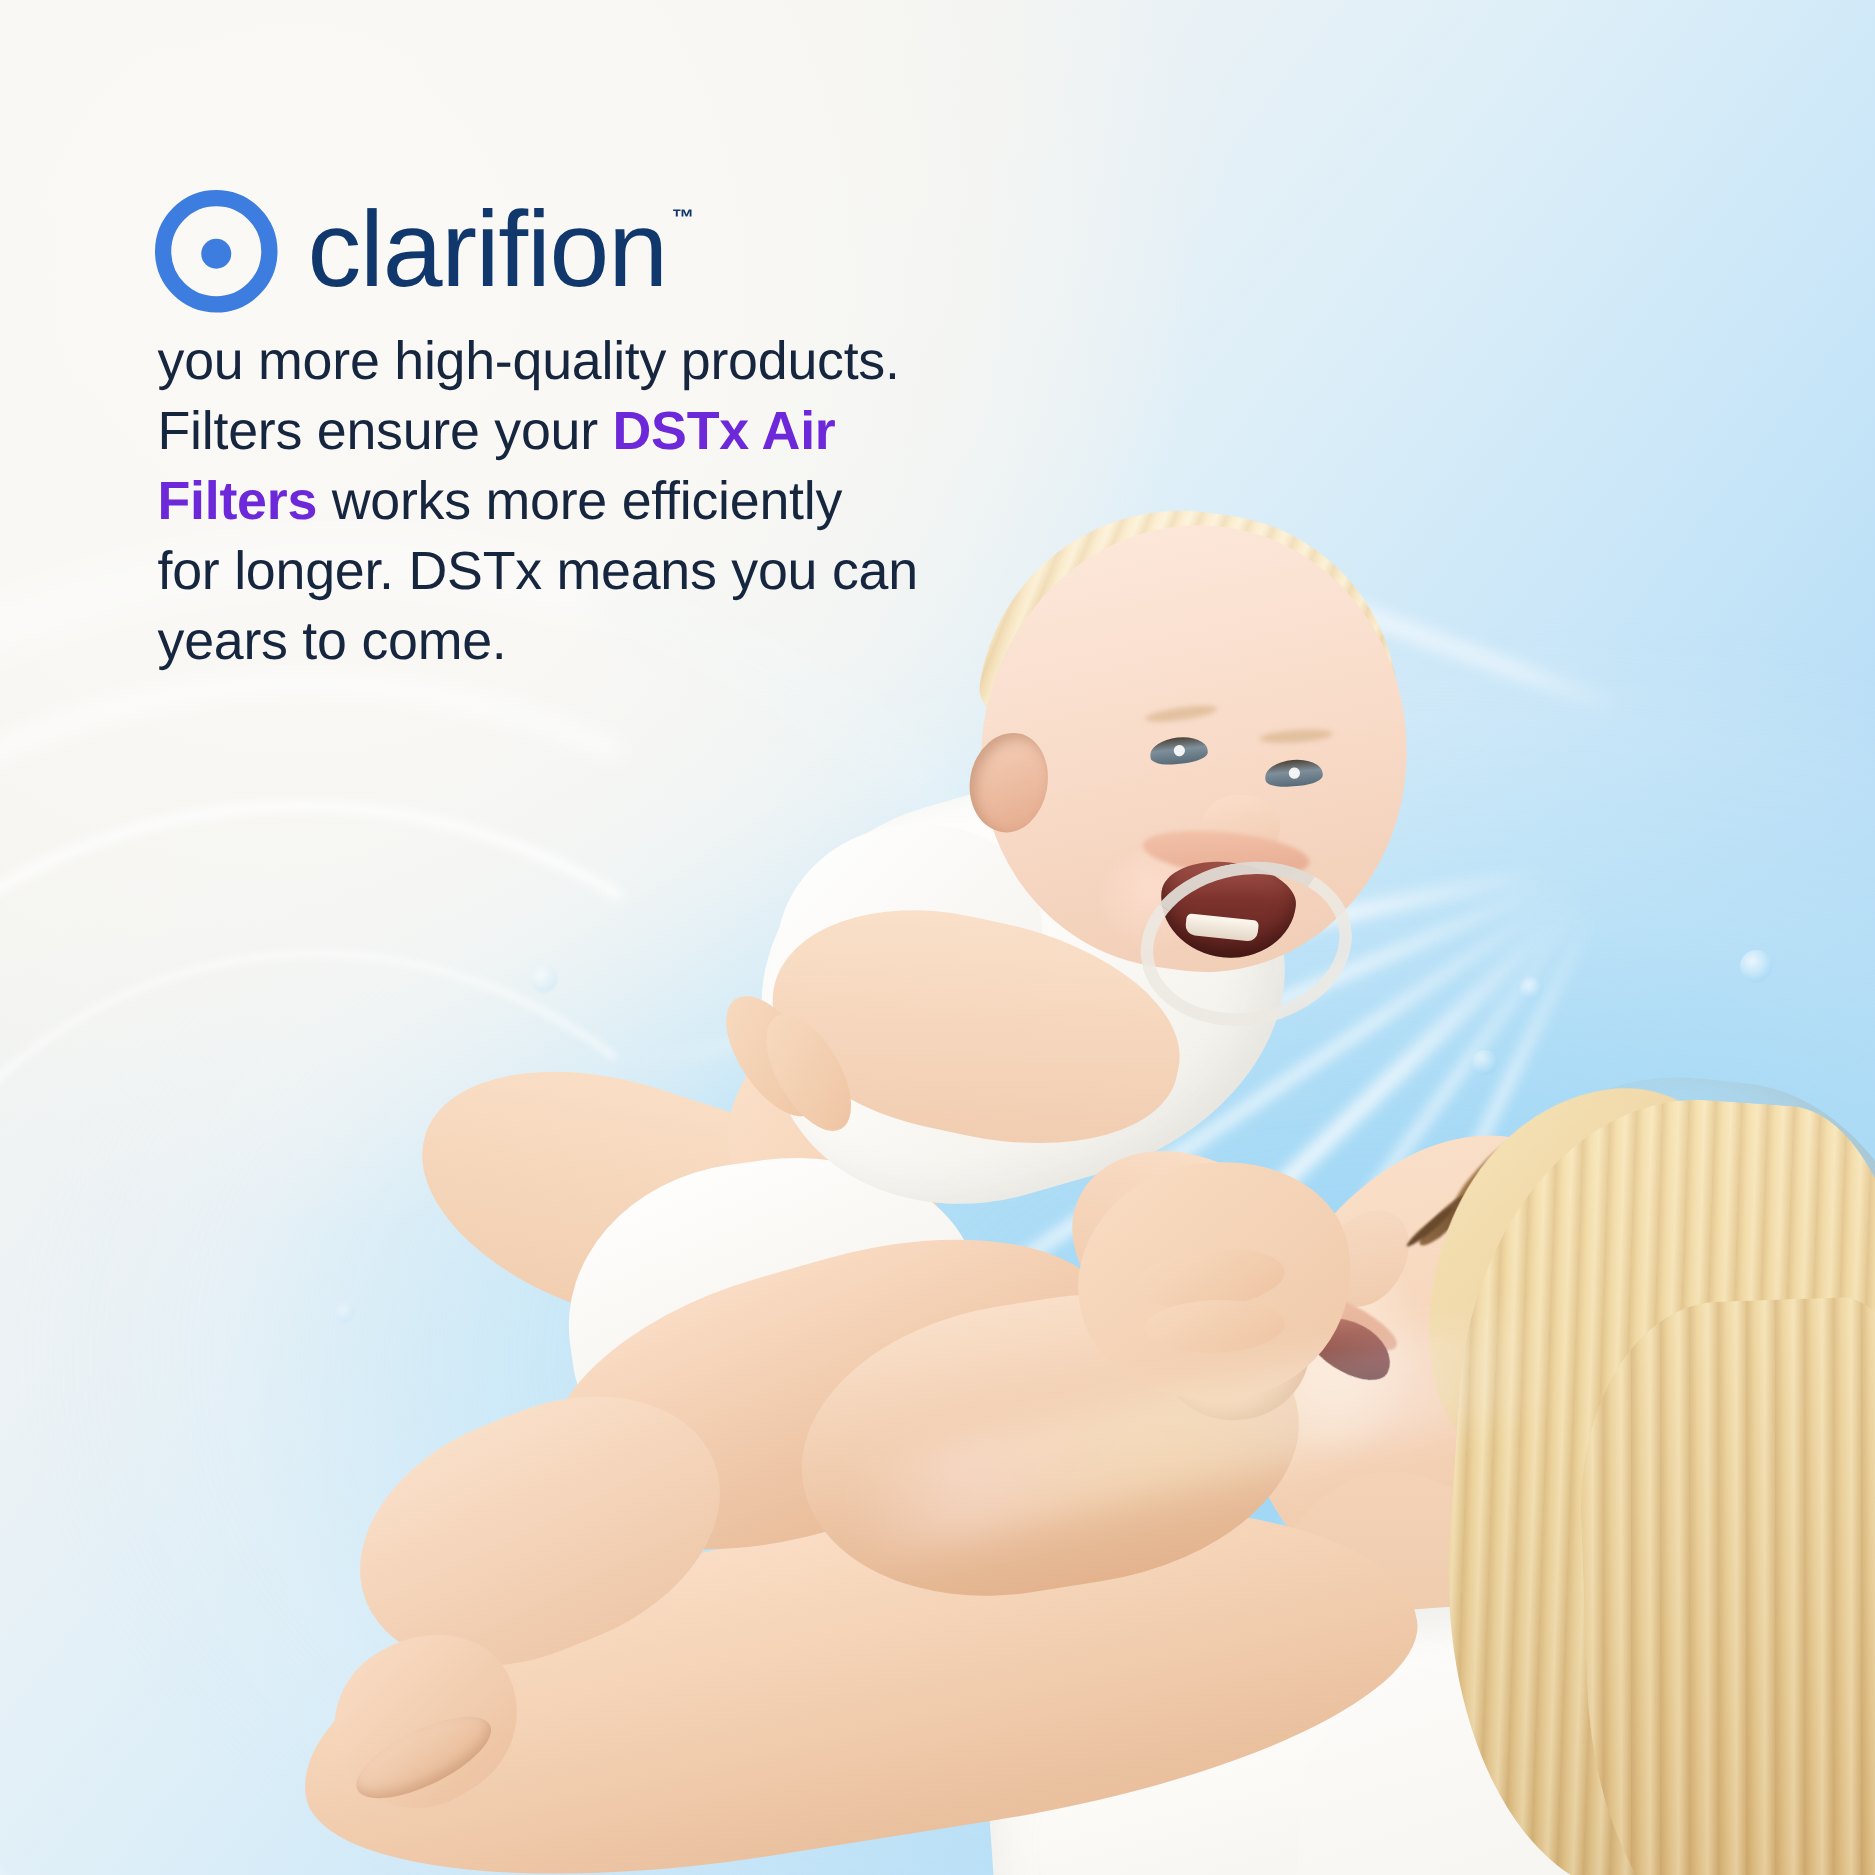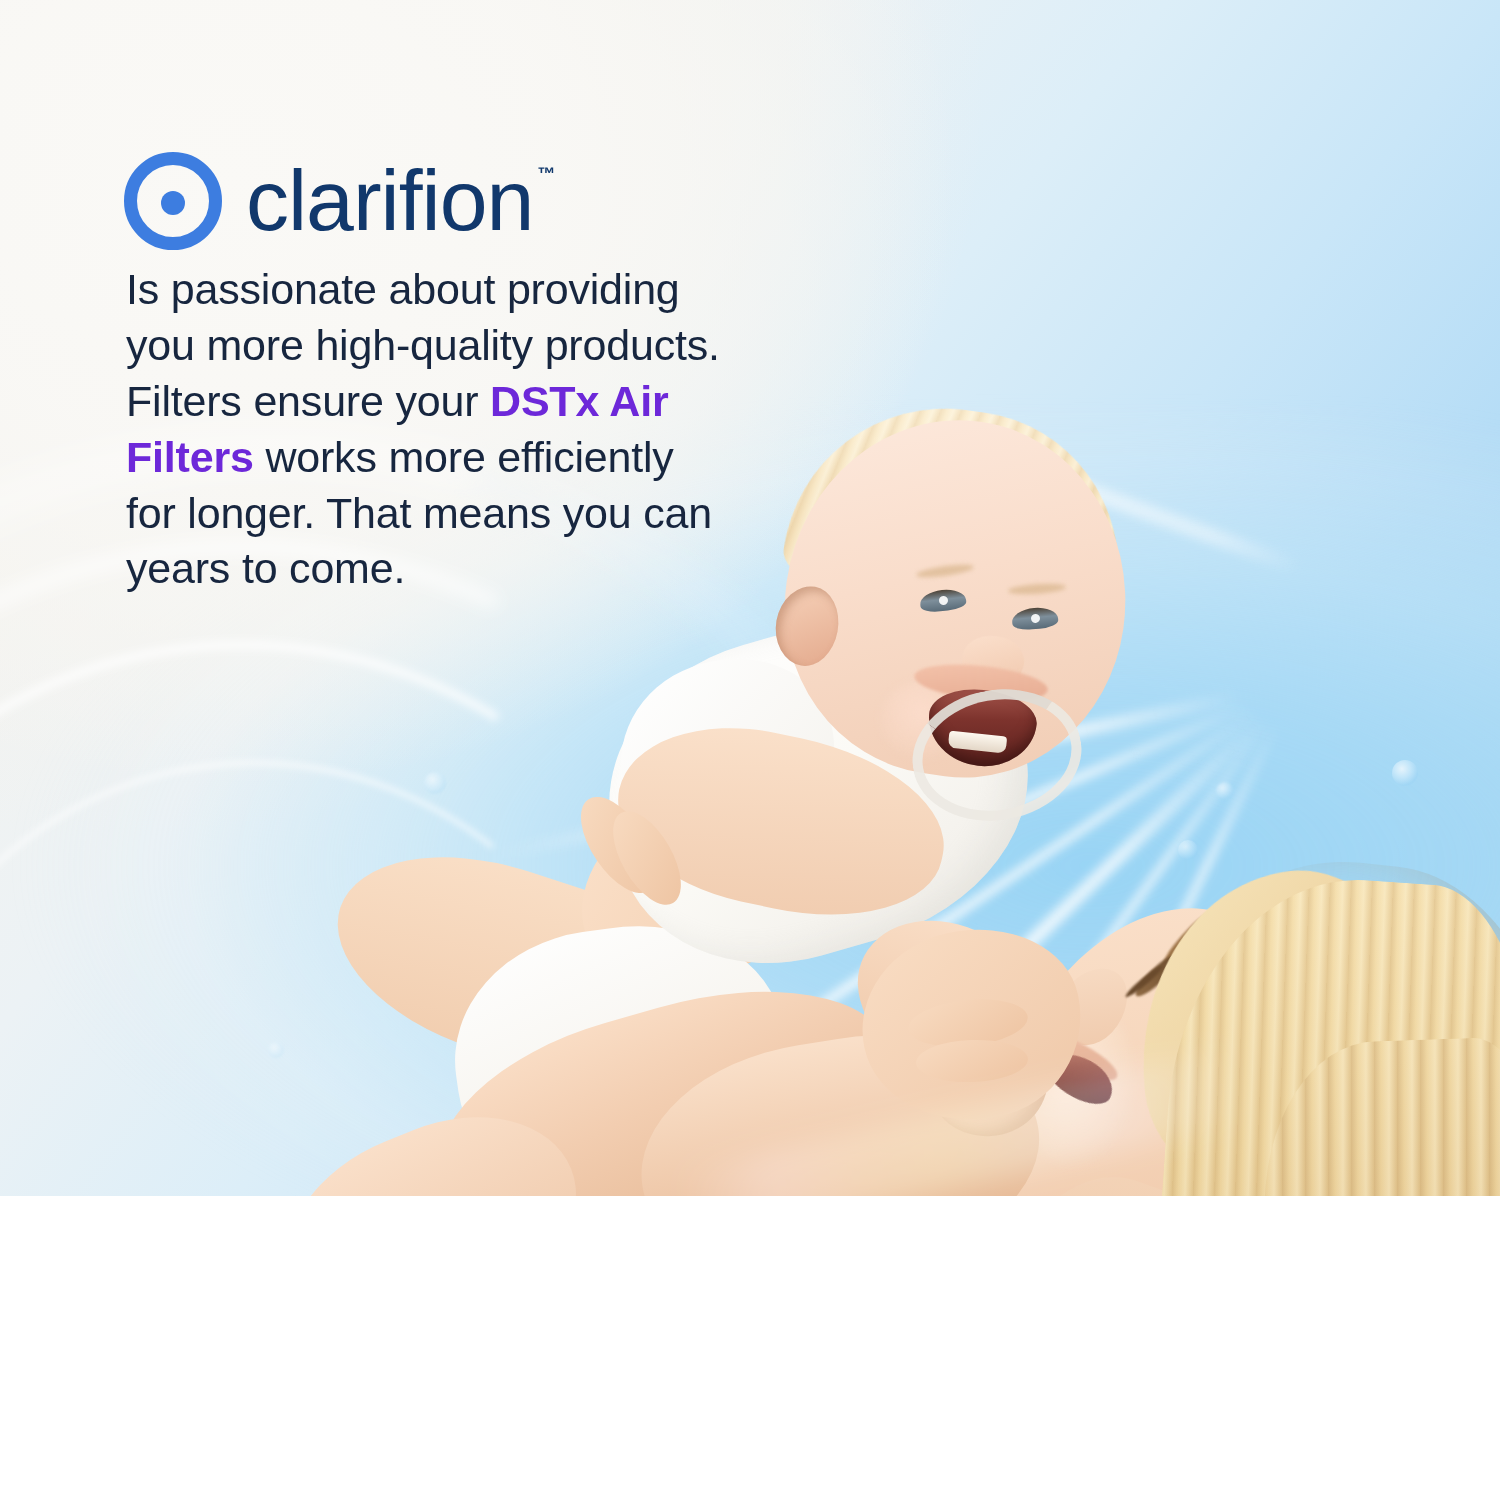--- a/index.html
+++ b/index.html
@@ -3,21 +3,21 @@
 <meta charset="utf-8">
 <style>
   html, body {
     margin: 0;
     padding: 0;
     background: #ffffff;
   }
   #canvas {
     position: relative;
     width: 1500px;
-    height: 1196px;
+    height: 1500px;
     overflow: hidden;
     font-family: "Liberation Sans", sans-serif;
     background: #f6f5f1;
   }
 
   
   .bg-base {
     position: absolute; inset: 0;
     background:
       radial-gradient(ellipse 1400px 1200px at 8% 8%,   #f7f6f2 0%,  #f4f3ef 28%, rgba(244,243,239,0) 62%),
@@ -673,21 +673,20 @@
     <div class="logo-mark">
       <div class="logo-ring"></div>
       <div class="logo-core"></div>
     </div>
     <div class="logo-word">
       <span>clarifion</span><span class="logo-tm">™</span>
     </div>
   </div>
 
   <div class="copy">
-    <span class="ln"><span>Is passionate about providing</span></span>
     <span class="ln"><span>you more high-quality products.</span></span>
     <span class="ln"><span>Filters ensure your </span><b>DSTx Air</b></span>
     <span class="ln"><b>Filters</b><span> works more efficiently</span></span>
-    <span class="ln"><span>for longer. That means you can</span></span>
+    <span class="ln"><span>for longer. DSTx means you can</span></span>
     <span class="ln"><span>years to come.</span></span>
   </div>
 
 </div>
 
 </body></html>

